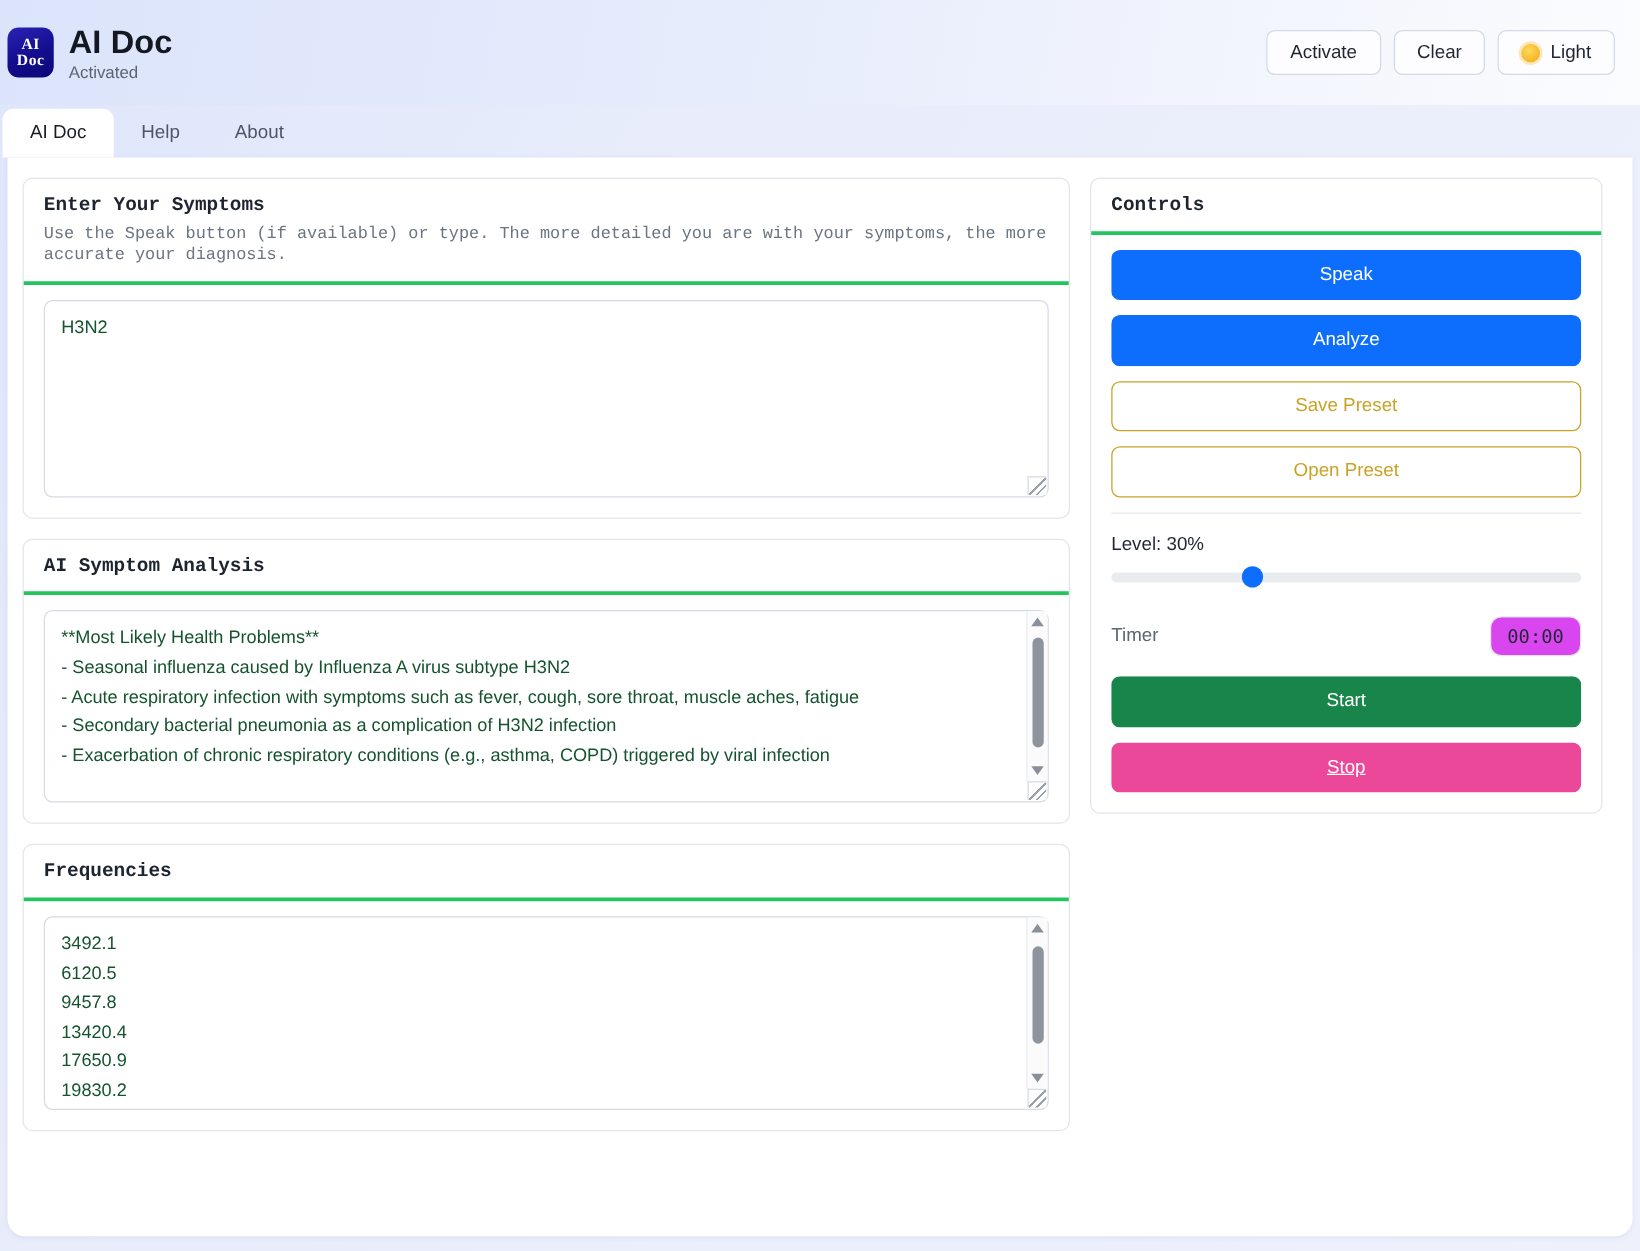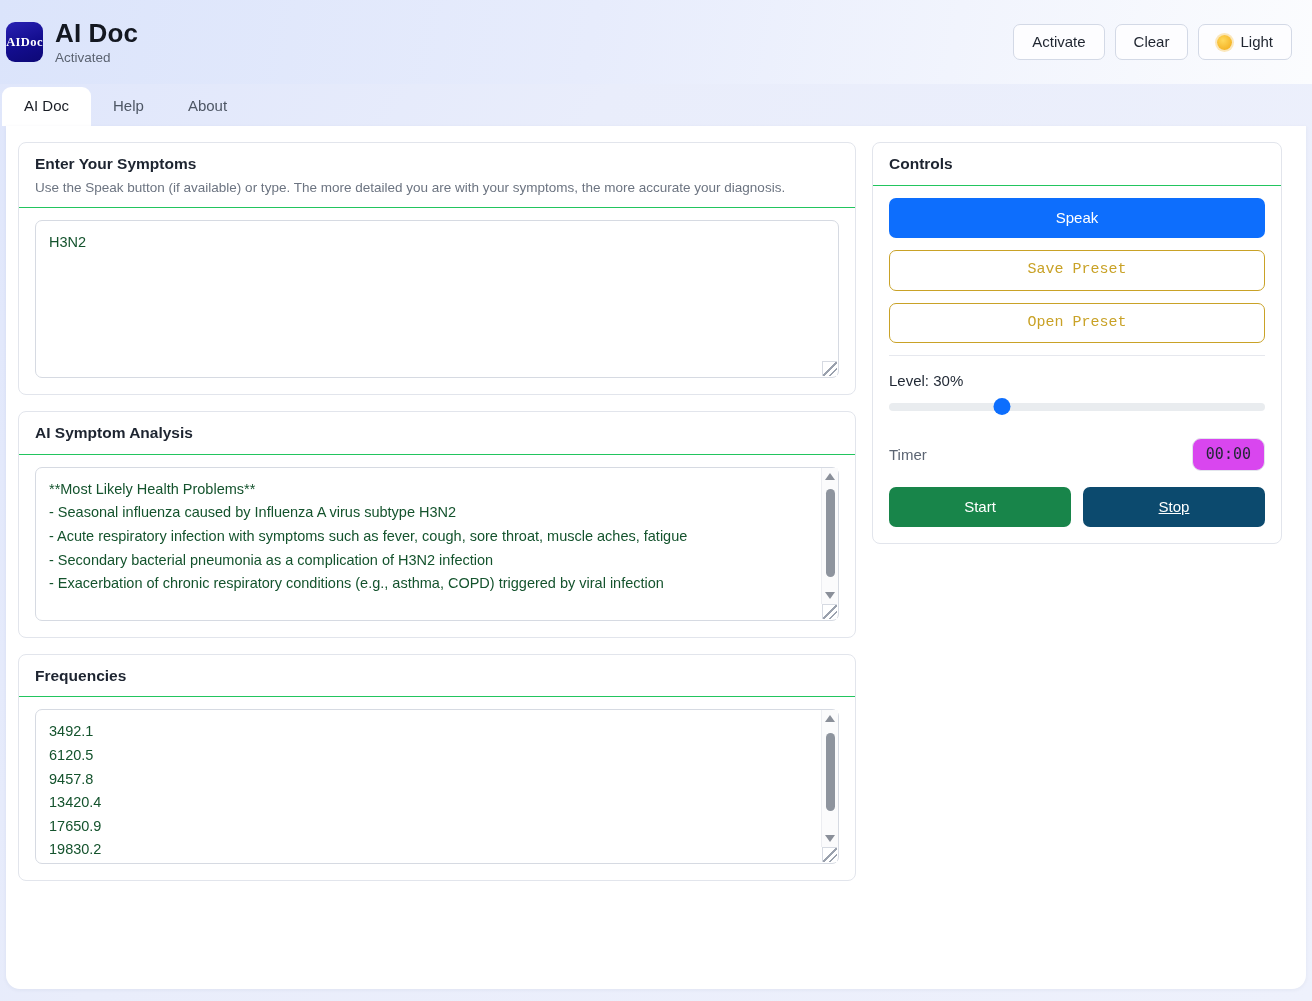--- a/index.html
+++ b/index.html
@@ -24,21 +24,21 @@
     padding: 0 20px 0 6px;
   }
   .brand { display: flex; align-items: center; gap: 12px; }
   .logo {
     width: 37px; height: 40px;
     border-radius: 9px;
     background: linear-gradient(160deg, #2a22b4 0%, #130d8e 55%, #0d0876 100%);
     color: #fff;
     font-family: "Liberation Serif", serif;
     font-weight: bold;
-    display: flex; flex-direction: row;
+    display: flex; flex-direction: column;
     align-items: center; justify-content: center;
     line-height: 1.0;
     flex: 0 0 auto;
   }
   .logo span { font-size: 12.5px; letter-spacing: .4px; }
   .brand-text { display: flex; flex-direction: column; justify-content: center; }
   .brand-title {
     font-size: 26px; font-weight: 600; color: #141821;
     line-height: 1.08; letter-spacing: .1px;
   }
@@ -97,21 +97,21 @@
   .col-right { width: 410px; flex: 0 0 410px; }
 
   
   .card {
     background: #fff;
     border: 1px solid #e2e5ec;
     border-radius: 8px;
     margin-bottom: 16px;
   }
   .card-head { padding: 12px 16px 11px 16px; }
-  .card-head.bordered { border-bottom: 1px solid #22c55e; }
+  .card-head.bordered { border-bottom: 3px solid #22c55e; font-family: Liberation Mono, monospace; }
   .card-title {
     font-size: 15.5px; font-weight: bold; color: #1d2430;
     line-height: 1.2;
   }
   .card-sub { font-size: 13.5px; color: #6c7481; margin-top: 5px; line-height: 1.3; }
   .card-body { padding: 12px 16px 16px 16px; }
 
   
   .ta-wrap { position: relative; }
   .ta {
@@ -171,21 +171,21 @@
     font-size: 15px;
     padding: 11px 10px;
     margin-bottom: 12px;
     cursor: pointer;
     border: 1px solid transparent;
     text-align: center;
     line-height: 1.1;
     font-family: "Liberation Sans", sans-serif;
   }
   .btn-primary { background: #0d6efd; color: #fff; }
-  .btn-outline-gold { background: #fff; color: #c9a227; border-color: #c9a227; font-family: Liberation Mono, monospace; }
+  .btn-outline-gold { background: #fff; color: #c9a227; border-color: #c9a227; }
 
   .divider { height: 1px; background: #e6e8ee; margin: 10px 0 16px 0; }
 
   .level-label { font-size: 15px; color: #1f2733; margin-bottom: 13px; }
   .slider { position: relative; height: 10px; margin-bottom: 26px; }
   .slider-track {
     position: absolute; left: 0; right: 0; top: 1px;
     height: 8px; border-radius: 4px; background: #e9ecef;
   }
   .slider-thumb {
@@ -203,23 +203,23 @@
   .timer-label { font-size: 15px; color: #5c6573; }
   .timer-value {
     font-family: "DejaVu Sans Mono", monospace;
     font-size: 15px; color: #1f2733;
     background: #d946ef;
     border: 1px solid #e2e5ec;
     border-radius: 9px;
     padding: 7px 13px;
     line-height: 1.1;
   }
-  .startstop { display: flex; gap: 12px; }
+  .startstop { display: flex; gap: 12px; flex-direction: column; }
   .btn-start { background: #18854a; color: #fff; flex: 1 1 0; margin-bottom: 0; }
-  .btn-stop  { background: #0c4a6e; color: #fff; flex: 1 1 0; margin-bottom: 0; text-decoration: underline; }
+  .btn-stop  { background: #ec4899; color: #fff; flex: 1 1 0; margin-bottom: 0; text-decoration: underline; }
 </style>
 </head>
 <body>
 
 <div id="app">
 
   <div class="header">
     <div class="brand">
       <div class="logo">
         <span>AI</span>
@@ -321,20 +321,21 @@
       </div>
 
       <div class="col-right">
         <div class="card">
           <div class="card-head bordered">
             <div class="card-title">Controls</div>
           </div>
           <div class="card-body">
 
             <button class="btn btn-primary">Speak</button>
+            <button class="btn btn-primary">Analyze</button>
             <button class="btn btn-outline-gold">Save Preset</button>
             <button class="btn btn-outline-gold">Open Preset</button>
 
             <div class="divider"></div>
 
             <div class="level-label">Level: 30%</div>
             <div class="slider">
               <div class="slider-track"></div>
               <div class="slider-thumb" id="slider-thumb" style="left: 30%;"></div>
             </div>

